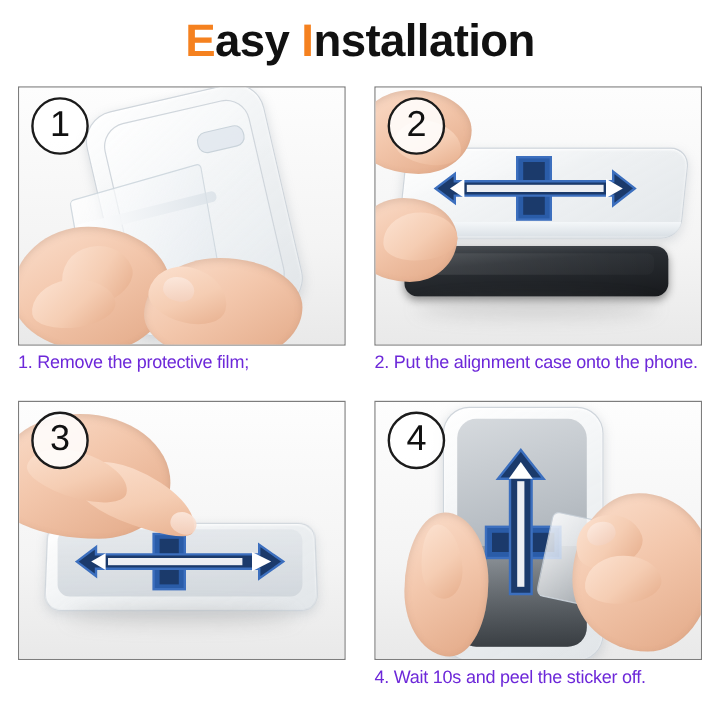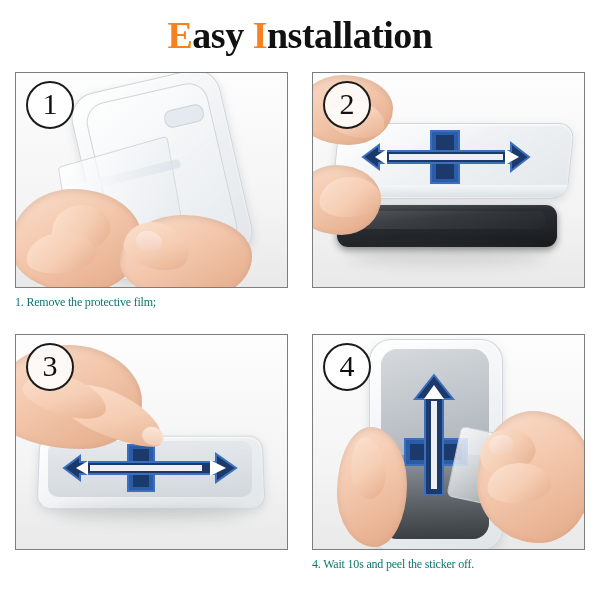--- a/index.html
+++ b/index.html
@@ -11,21 +11,20 @@
     width: 600px;
     height: 600px;
     font-family: "Liberation Sans", sans-serif;
     overflow: hidden;
   }
   .page {
     position: relative;
     width: 528px;
     height: 600px;
     background: #ffffff;
-    font-family: Liberation Serif, serif;
   }
 
   
   .title {
     position: absolute;
     left: 0;
     top: 12px;
     width: 600px;
     text-align: center;
     font-size: 38px;
@@ -57,23 +56,23 @@
     height: 214px;
     border: 1px solid #7d7d7d;
     background: #ffffff;
     overflow: hidden;
   }
   .caption {
     position: absolute;
     left: 0;
     top: 220px;
     width: 282px;
-    font-size: 12px;
+    font-size: 15px;
     line-height: 21px;
-    color: #0f766e;
+    color: #6d28d9;
     letter-spacing: -0.2px;
   }
 
   
   .badge {
     position: absolute;
     left: 10px;
     top: 8px;
     width: 44px;
     height: 44px;
@@ -209,20 +208,21 @@
         <div class="hand" style="left:-16px; top:2px; width:96px; height:70px;"></div>
         <div class="finger" style="left:16px; top:28px; width:56px; height:36px; transform:rotate(10deg);"></div>
         <div class="hand" style="left:-18px; top:92px; width:86px; height:70px;"></div>
         <div class="finger" style="left:6px; top:104px; width:62px; height:40px; transform:rotate(-6deg);"></div>
 
         <div class="shadow-blob" style="left:34px; top:176px; width:200px; height:16px;"></div>
 
         <div class="badge">2</div>
         <span class="hidden-text">alignment-case-lowered-onto-dark-phone</span>
       </div>
+      <div class="caption">2. Put the alignment case onto the phone.</div>
     </div>
 
     <div class="step">
       <div class="photo">
         <div class="bg-soft"></div>
 
         <div class="case-clear" style="left:22px; top:100px; width:224px; height:72px; border-radius:14px; transform:perspective(300px) rotateX(6deg);"></div>
         <div style="position:absolute; left:32px; top:106px; width:204px; height:56px; border-radius:10px; background:linear-gradient(180deg, rgba(226,230,234,0.85), rgba(205,211,217,0.8));"></div>
 
         <div class="sticker" style="left:44px; top:108px; width:180px; height:50px;">

